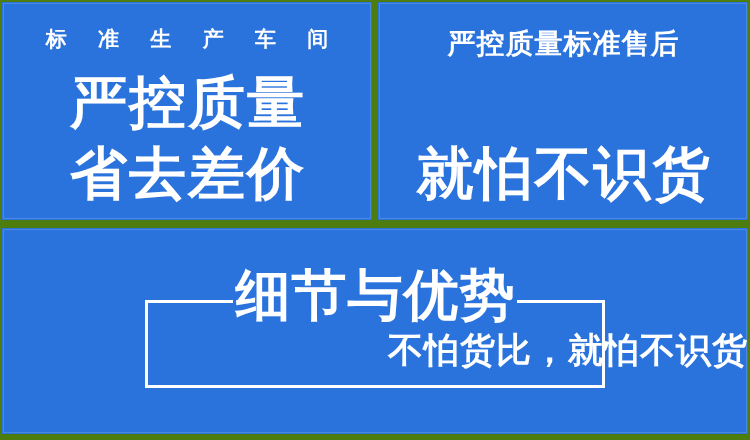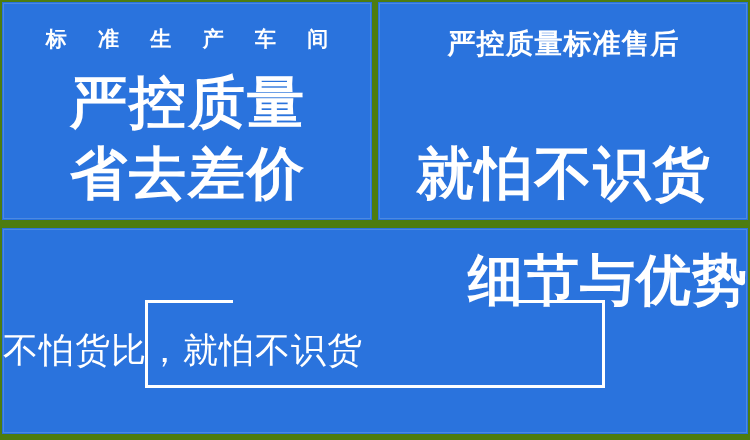--- a/index.html
+++ b/index.html
@@ -99,38 +99,38 @@
     height: 3px;
     background: #ffffff;
   }
   .frame-rule-left  { left: 143px; width: 88px; }
   .frame-rule-right { left: 515px; width: 88px; }
 
   .detail-headline {
     position: absolute;
     left: 0;
     right: 0;
-    top: 25px;           
-    text-align: right;
+    top: 40px;           
+    text-align: center;
     color: #ffffff;
     font-weight: 700;
     font-size: 55px;
     line-height: 1;
     letter-spacing: 1px;
     text-indent: 1px;
     white-space: nowrap;
   }
   .detail-sub {
     position: absolute;
     left: 0;
     right: 0;
     top: 105px;          
-    text-align: left;
+    text-align: right;
     color: #ffffff;
-    font-weight: 400;
+    font-weight: 700;
     font-size: 35px;
     line-height: 1;
     letter-spacing: 1px;
     text-indent: 1px;
     white-space: nowrap;
   }
 </style>
 </head>
 <body>
 

